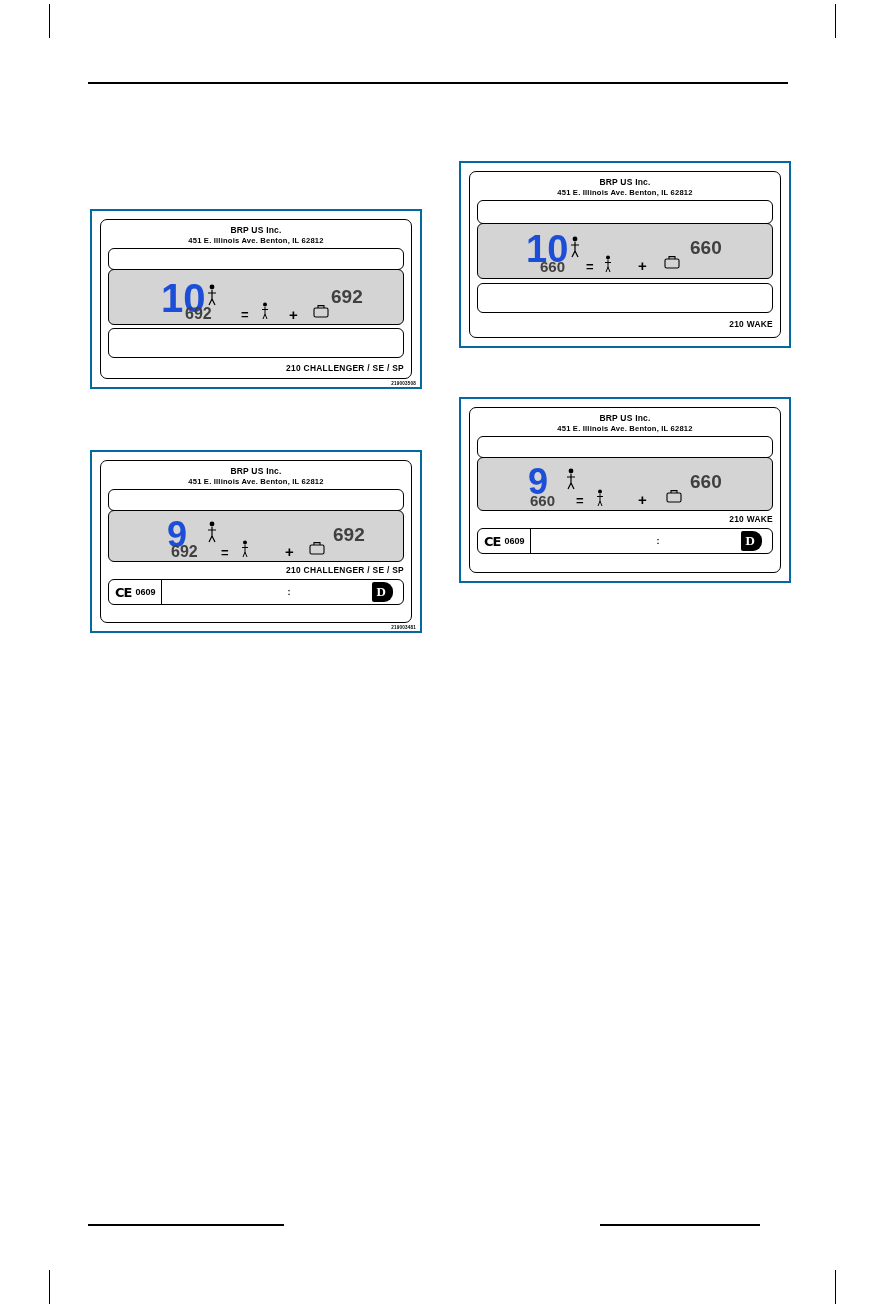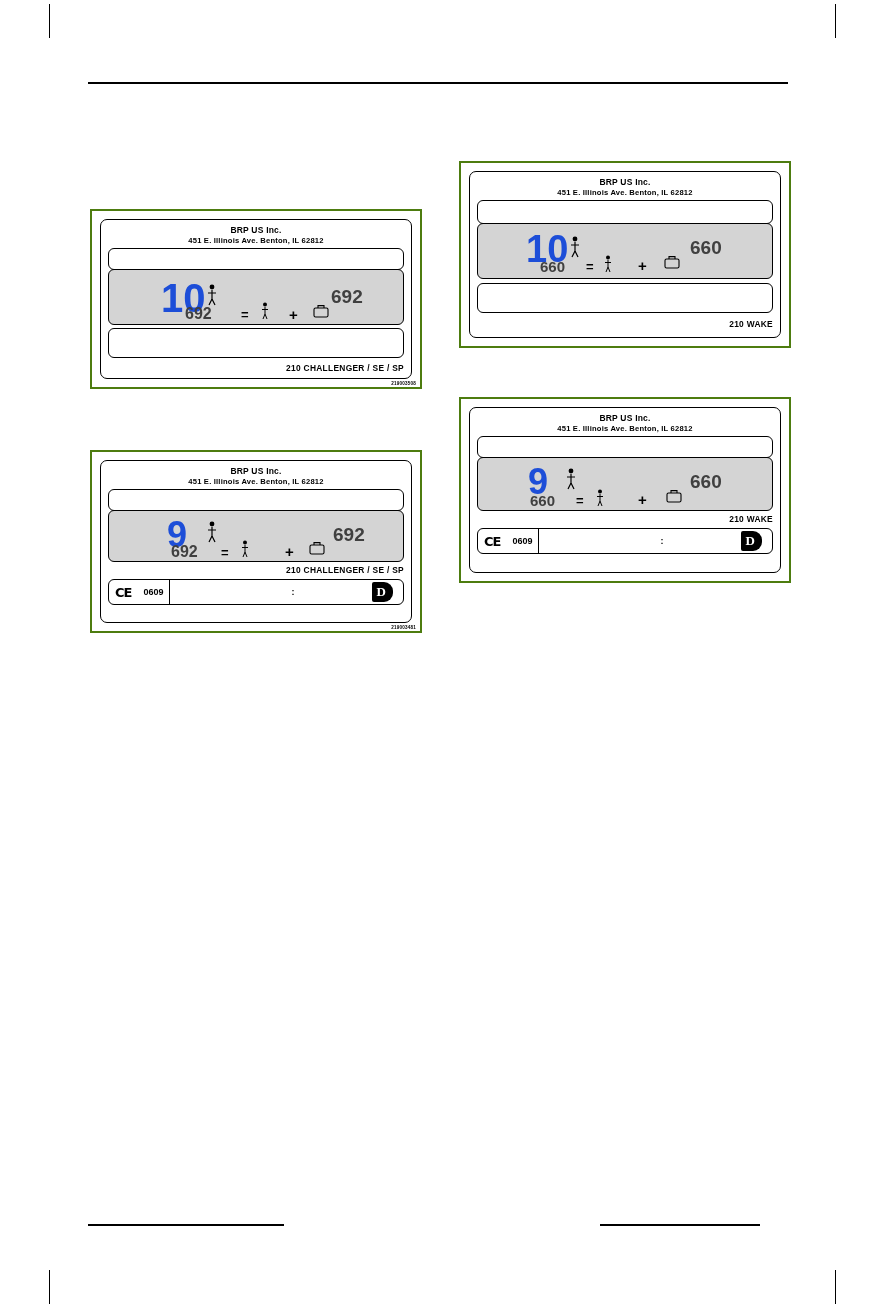--- a/index.html
+++ b/index.html
@@ -43,21 +43,21 @@
   .rule.foot-right {
     left: 600px;
     top: 1224px;
     width: 160px;
     height: 2px;
   }
 
   
   .plate {
     position: absolute;
-    border: 2px solid #4d7c0f;
+    border: 2px solid #0369a1;
     background: #ffffff;
     box-sizing: border-box;
   }
   .plate-inner {
     position: absolute;
     left: 8px;
     right: 8px;
     top: 8px;
     bottom: 8px;
     border: 1.5px solid #000;
@@ -133,21 +133,21 @@
     align-items: stretch;
     border: 1.2px solid #000;
     border-radius: 6px;
     box-sizing: border-box;
     overflow: hidden;
     flex: 0 0 auto;
   }
   .ce-cell {
     display: flex;
     align-items: center;
-    gap: 12px;
+    gap: 4px;
     padding: 0 6px;
     border-right: 1.2px solid #000;
   }
   .ce-mark {
     font-size: 13px;
     font-weight: bold;
     letter-spacing: -1px;
     font-family: "DejaVu Sans", sans-serif;
   }
   .ce-num {

